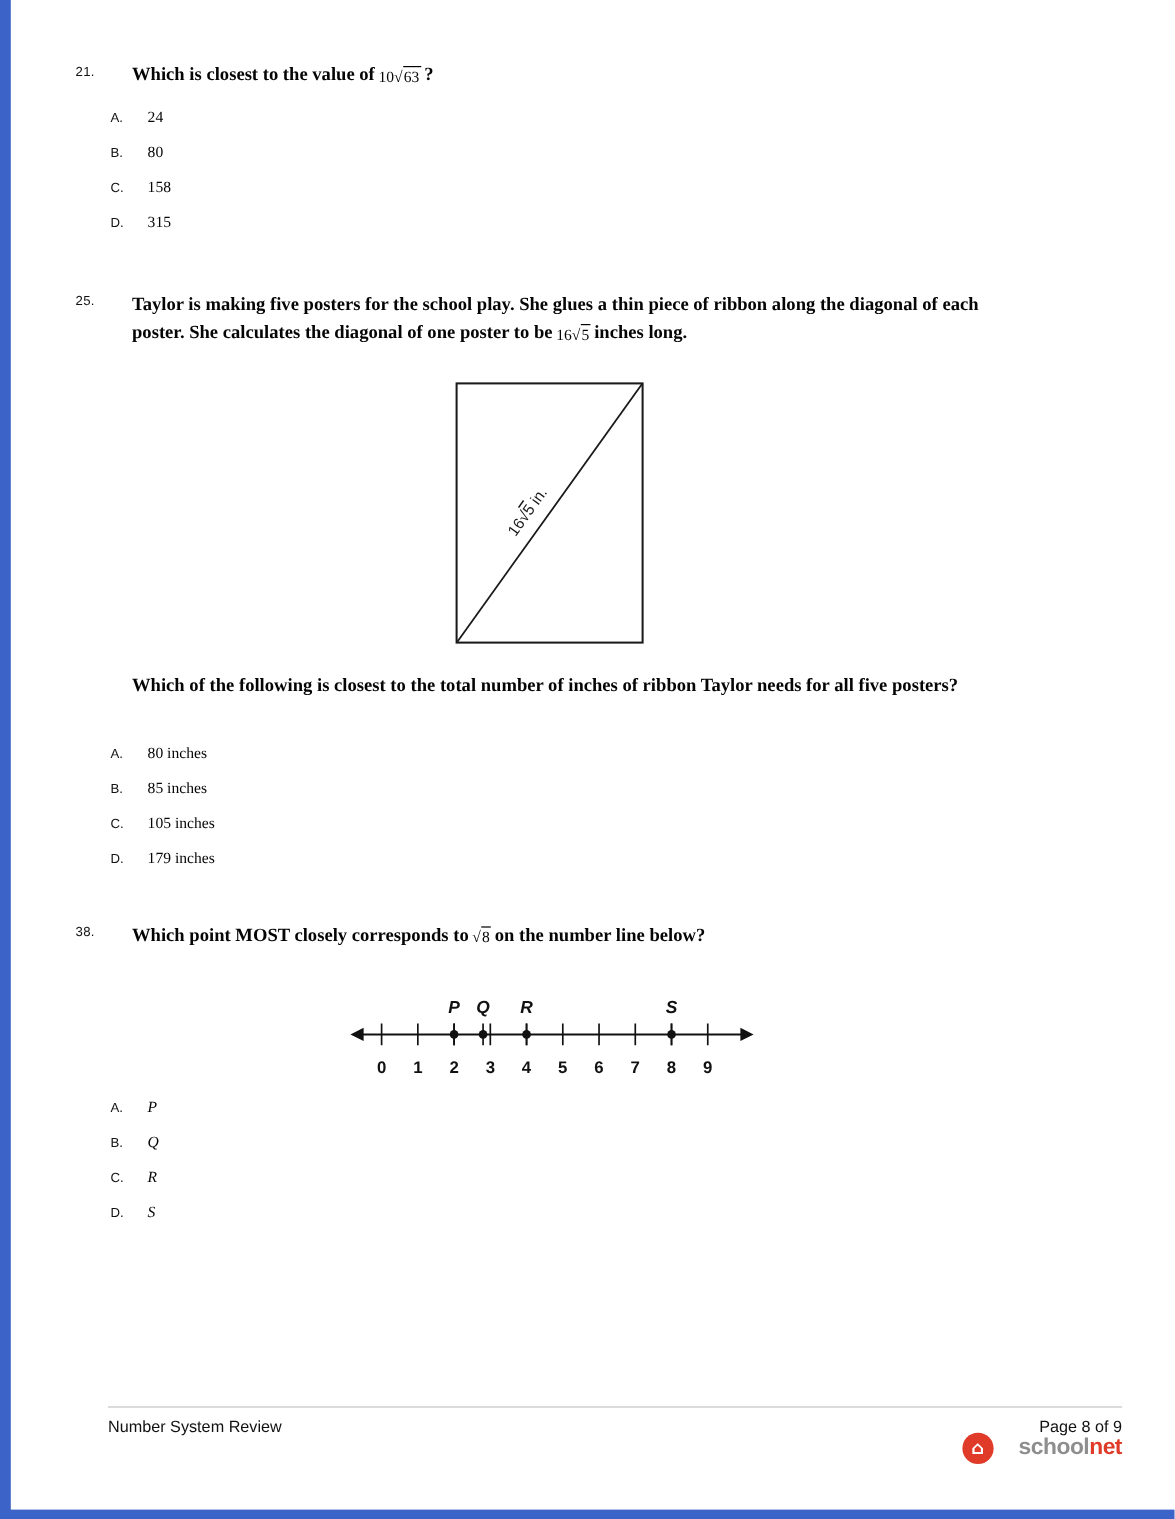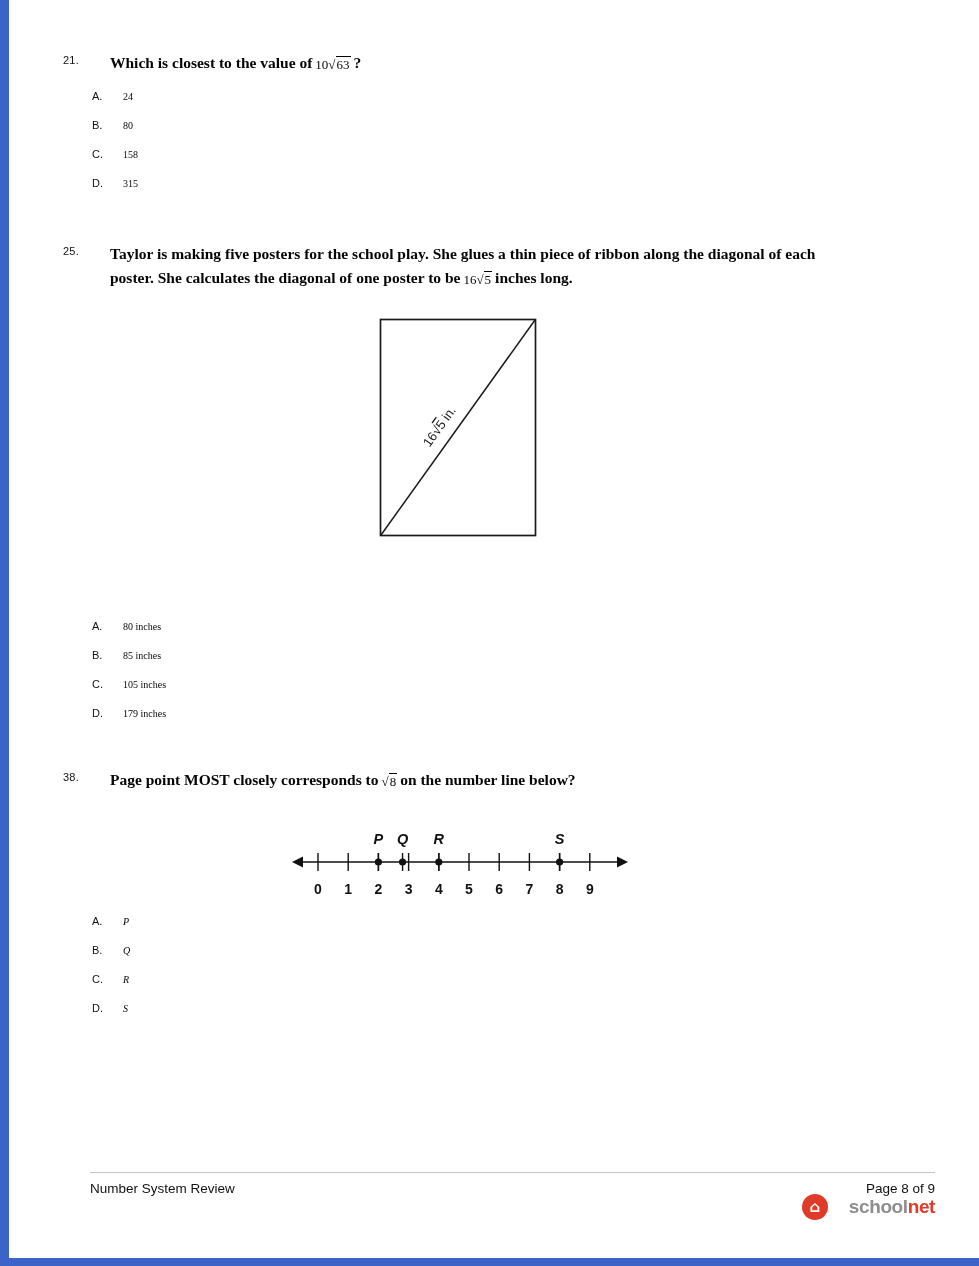--- a/index.html
+++ b/index.html
@@ -23,21 +23,21 @@
     position:relative; top:1px;
   }
   .math .rad { border-top:1.2px solid #000; padding:0 1px; }
   .suffix { font-weight:700; }
 
   .choice { position:absolute; display:flex; align-items:baseline; }
   .choice .letter {
     font-family:"Liberation Sans", sans-serif; font-size:11px; color:#111;
     width:31px; flex:none;
   }
-  .choice .ctext { font-size:10px; color:#050505; }
+  .choice .ctext { font-size:13px; color:#050505; }
   .choice .ctext.italic { font-style:italic; }
 
   .fig { position:absolute; }
   .poster-label { font-family:"Liberation Sans", sans-serif; font-size:13px; fill:#1a1a1a; }
   .nl-num   { font-family:"Liberation Sans", sans-serif; font-size:14px; font-weight:700; fill:#111; }
   .nl-label { font-family:"Liberation Sans", sans-serif; font-size:14.5px; font-weight:700; font-style:italic; fill:#111; }
 
   .footer-line {
     position:absolute; left:90px; top:1172px; width:845px;
     border-top:1px solid #c4c4c4;
@@ -94,41 +94,42 @@
   <div class="qtext" style="left:90px; top:242px; width:722px">
     <span>Taylor is making five posters for the school play. She glues a thin piece of ribbon along the diagonal of each poster. She calculates the diagonal of one poster to be</span><span class="math"><span>16√</span><span class="rad">5</span></span><span>inches long.</span>
   </div>
 
   <svg class="fig" style="left:379px; top:318px" width="158" height="220" viewBox="0 0 158 220">
     <rect x="1.5" y="1.5" width="155" height="216" fill="none" stroke="#1a1a1a" stroke-width="1.7"></rect>
     <line x1="2" y1="217" x2="156" y2="2" stroke="#1a1a1a" stroke-width="1.5"></line>
     <text class="poster-label" x="64" y="111" text-anchor="middle" transform="rotate(-54.3 64 111)"><tspan>16√</tspan><tspan style="text-decoration:overline">5</tspan><tspan> in.</tspan></text>
   </svg>
 
+  <div class="qtext" style="left:90px; top:560px; width:726px">Which of the following is closest to the total number of inches of ribbon Taylor needs for all five posters?</div>
 
   <div class="choice" style="left:92px; top:620px">
     <span class="letter">A.</span>
     <span class="ctext">80 inches</span>
   </div>
   <div class="choice" style="left:92px; top:649px">
     <span class="letter">B.</span>
     <span class="ctext">85 inches</span>
   </div>
   <div class="choice" style="left:92px; top:678px">
     <span class="letter">C.</span>
     <span class="ctext">105 inches</span>
   </div>
   <div class="choice" style="left:92px; top:707px">
     <span class="letter">D.</span>
     <span class="ctext">179 inches</span>
   </div>
 
   <div class="qnum" style="left:63px; top:771px">38.</div>
   <div class="qtext" style="left:90px; top:768px; width:740px">
-    <span>Page point MOST closely corresponds to</span><span class="math"><span>√</span><span class="rad">8</span></span><span>on the number line below?</span>
+    <span>Which point MOST closely corresponds to</span><span class="math"><span>√</span><span class="rad">8</span></span><span>on the number line below?</span>
   </div>
 
   <svg class="fig" style="left:288px; top:818px" width="344" height="88" viewBox="0 0 344 88">
       <line x1="10" y1="44" x2="334" y2="44" stroke="#111" stroke-width="1.7"></line>
       <path d="M4 44 L15 38.5 L15 49.5 Z" fill="#111"></path>
       <path d="M340 44 L329 38.5 L329 49.5 Z" fill="#111"></path>
       <line x1="30" y1="35" x2="30" y2="53" stroke="#111" stroke-width="1.4"></line>
       <text x="30" y="76" text-anchor="middle" class="nl-num">0</text>
       <line x1="60.2" y1="35" x2="60.2" y2="53" stroke="#111" stroke-width="1.4"></line>
       <text x="60.2" y="76" text-anchor="middle" class="nl-num">1</text>

